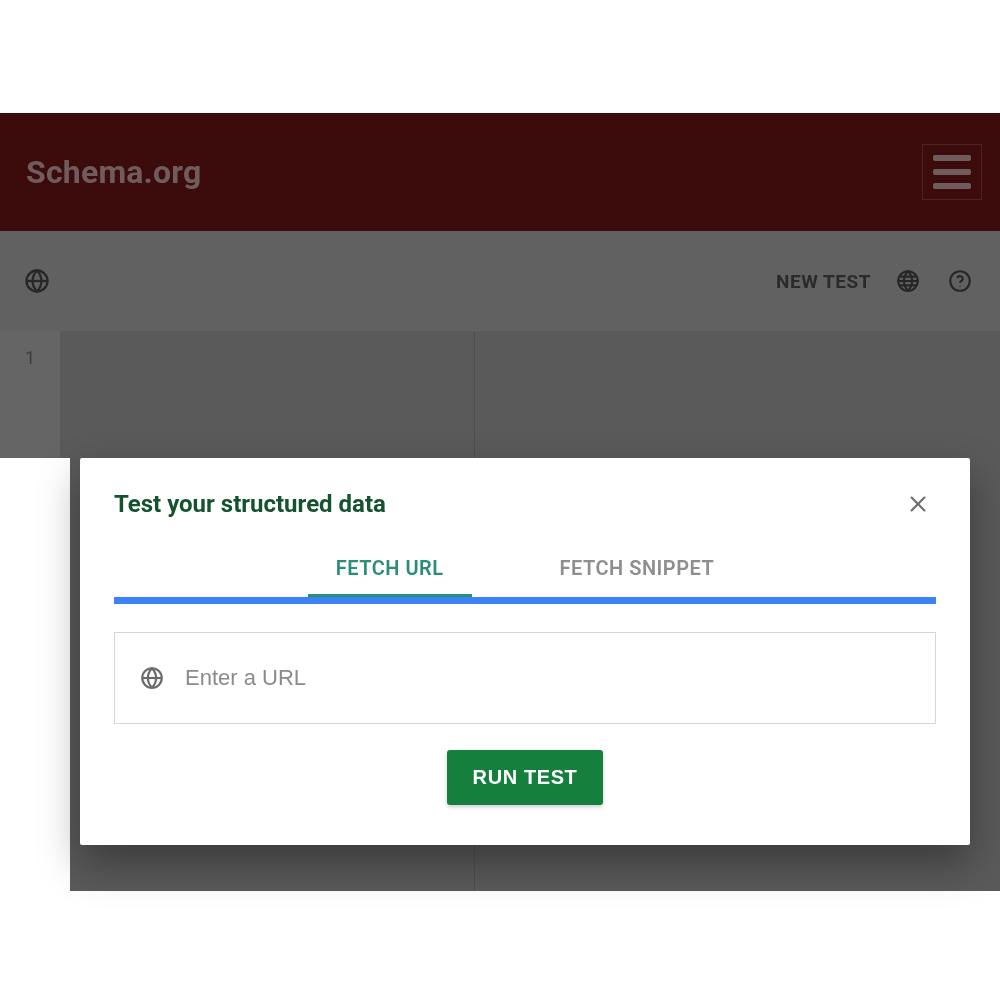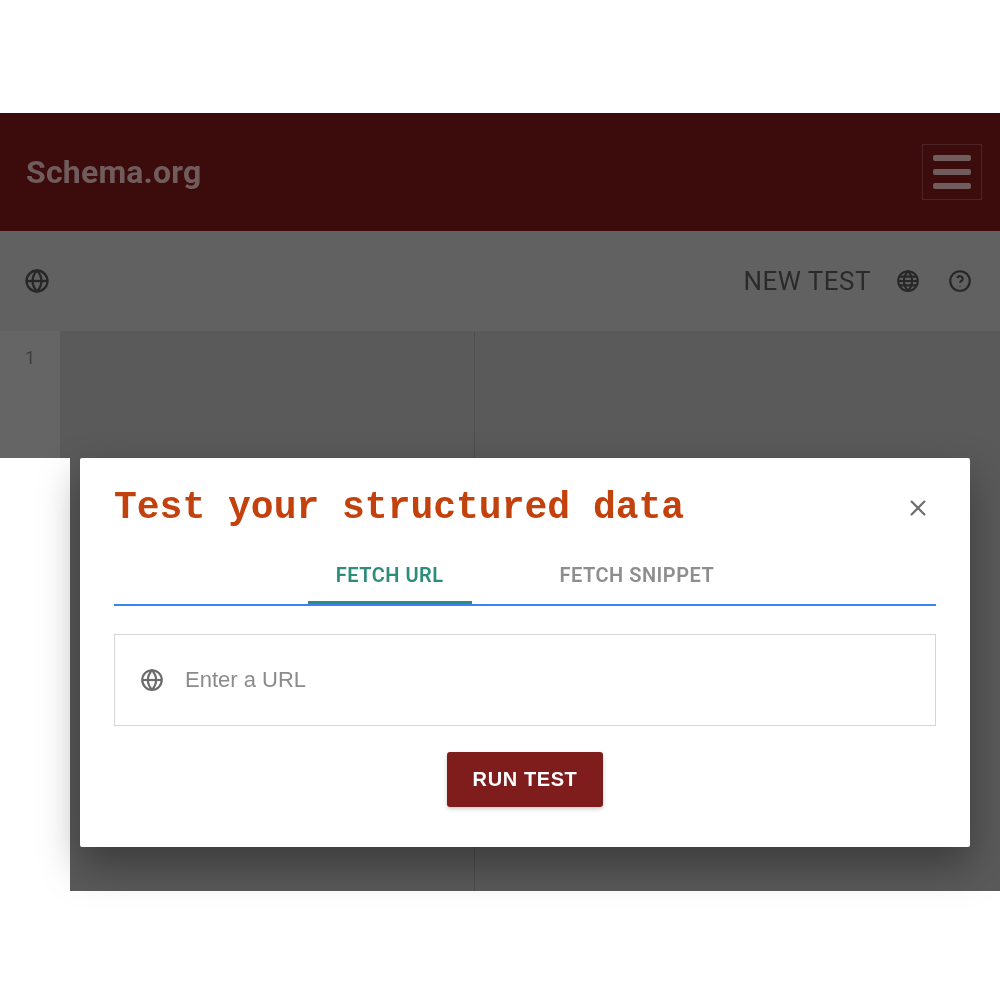--- a/index.html
+++ b/index.html
@@ -5,40 +5,40 @@
     * { box-sizing: border-box; margin: 0; padding: 0; }
     html, body { width: 1000px; height: 1000px; font-family: -apple-system, BlinkMacSystemFont, "Segoe UI", Roboto, Arial, sans-serif; background: #fff; }
     .viewport { position: relative; width: 1000px; height: 1000px; overflow: hidden; background: #fff; }
     .header { position: absolute; left: 0; top: 113px; width: 1000px; height: 118px; background: #571211; display: flex; align-items: center; justify-content: space-between; padding: 0 18px 0 26px; }
     .brand { color: #a68888; font-size: 32px; font-weight: 700; letter-spacing: 0.2px; }
     .menu-btn { width: 60px; height: 56px; border: 1px solid rgba(255,255,255,0.15); display: flex; flex-direction: column; align-items: center; justify-content: center; gap: 8px; }
     .menu-btn .bar { width: 38px; height: 6px; background: #a68888; border-radius: 2px; }
     .toolbar { position: absolute; left: 0; top: 231px; width: 1000px; height: 100px; background: #909090; display: flex; align-items: center; justify-content: space-between; padding: 0 25px 0 22px; }
     .tool-left { display: flex; align-items: center; }
     .tool-right { display: flex; align-items: center; gap: 22px; }
-    .new-test { color: #3f3f3f; font-size: 26px; font-weight: 400; letter-spacing: 0.5px; text-align: right; }
+    .new-test { color: #3f3f3f; font-size: 19px; font-weight: 700; letter-spacing: 0.5px; text-align: right; }
     .icon-wrap { width: 30px; height: 30px; display: flex; align-items: center; justify-content: center; color: #3a3a3a; }
     .editor-area { position: absolute; left: 0; top: 331px; width: 1000px; height: 560px; background: #858585; display: flex; }
     .gutter { width: 60px; background: #959595; color: #5a5a5a; font-size: 18px; padding-top: 16px; text-align: center; }
     .line-no { color: #5c5c5c; }
     .doc { flex: 1; position: relative; }
     .vdivider { position: absolute; left: 474px; top: 331px; width: 1px; height: 560px; background: #747474; }
     .scrim { position: absolute; left: 0; top: 113px; width: 1000px; height: 778px; background: rgba(0,0,0,0.32); }
     .modal { position: absolute; left: 80px; top: 458px; width: 890px; background: #fff; border-radius: 2px; box-shadow: 0 18px 40px rgba(0,0,0,0.35); padding: 28px 34px 40px 34px; }
     .modal-head { display: flex; align-items: center; justify-content: space-between; }
-    .modal-title { font-size: 38px; font-weight: 700; color: #c2410c; font-family: Liberation Mono, monospace; }
+    .modal-title { font-size: 24px; font-weight: 700; color: #14532d; }
     .close-btn { width: 36px; height: 36px; display: flex; align-items: center; justify-content: center; color: #6f6f6f; border-radius: 50%; }
-    .tabs { display: flex; align-items: flex-end; justify-content: center; gap: 60px; margin-top: 18px; border-bottom: 2px solid #3b82f6; }
+    .tabs { display: flex; align-items: flex-end; justify-content: center; gap: 60px; margin-top: 18px; border-bottom: 7px solid #3b82f6; }
     .tab { padding: 16px 28px 14px; font-size: 20px; font-weight: 600; letter-spacing: 0.5px; color: #8e8e8e; border-bottom: 3px solid transparent; }
     .tab.active { color: #2c8d7b; border-bottom-color: #2c8d7b; }
     .input-row { margin-top: 28px; border: 1px solid #d6d6d6; height: 92px; display: flex; align-items: center; padding: 0 22px; gap: 18px; }
     .input-row input { flex: 1; border: none; outline: none; font-size: 22px; color: #333; }
     .input-row input::placeholder { color: #8b8b8b; }
     .actions { display: flex; justify-content: center; margin-top: 26px; }
-    .run-btn { background: #7f1d1d; color: #fff; font-size: 20px; font-weight: 700; letter-spacing: 0.6px; border: none; padding: 16px 26px; border-radius: 3px; box-shadow: 0 2px 4px rgba(0,0,0,0.2); }
+    .run-btn { background: #15803d; color: #fff; font-size: 20px; font-weight: 700; letter-spacing: 0.6px; border: none; padding: 16px 26px; border-radius: 3px; box-shadow: 0 2px 4px rgba(0,0,0,0.2); }
     svg { display: block; }
     .left-strip { position: absolute; left: 0; top: 458px; width: 70px; height: 433px; background: #fff; }
   </style>
 </head>
 <body>
 <div class="viewport">
 
   <div class="header">
     <div class="brand">Schema.org</div>
     <div class="menu-btn">

